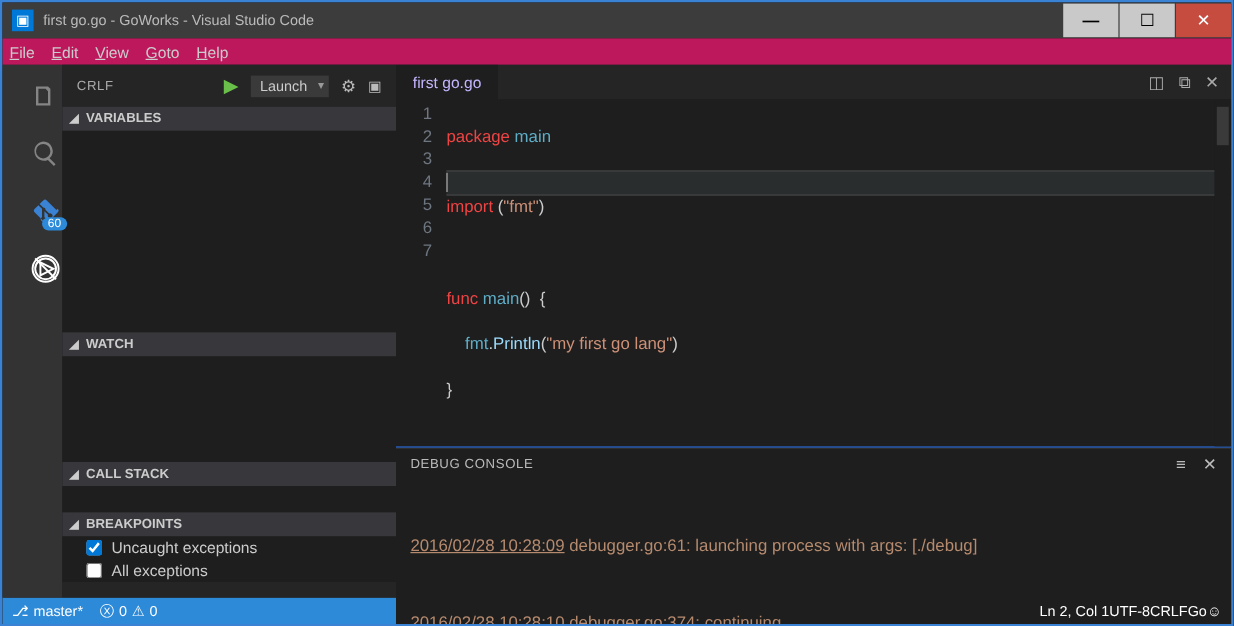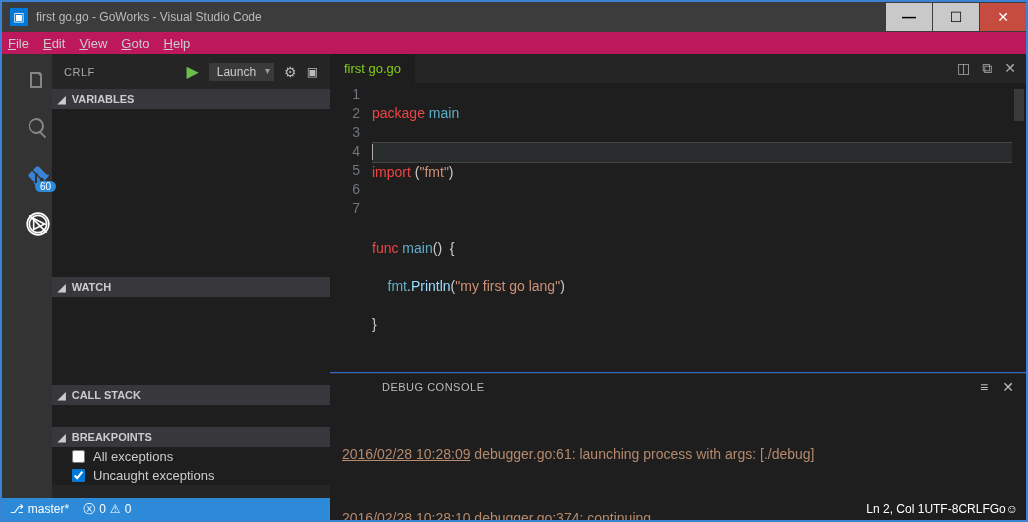--- a/index.html
+++ b/index.html
@@ -37,41 +37,41 @@
 .console-icon { color:#bbb; font-size:12px; }
 
 .section-header { background:#38383c; color:#ccc; font-size:11px; font-weight:bold; padding:4px 6px; display:flex; align-items:center; }
 .section-header .tw { color:#ccc; margin-right:6px; font-size:10px; }
 .section-body { flex:0 0 auto; background:#1e1e1e; }
 
 .bp-item { display:flex; align-items:center; padding:2px 20px; color:#ccc; font-size:13px; }
 .bp-item input { margin-right:8px; accent-color:#555; }
 .bp-item.checked input { accent-color:#0078d7; }
 .editor-tabbar { height:33px; background:#252526; display:flex; align-items:center; }
-.editor-tab { padding:7px 14px; color:#84cc16; font-size:13px; background:#1e1e1e;}
+.editor-tab { padding:7px 14px; color:#c4b5fd; font-size:13px; background:#1e1e1e;}
 .editor-tabbar .tab-actions { margin-left:auto; display:flex; gap:12px; padding-right:10px; color:#aaa; font-size:14px;}
 .editor-tabbar .tab-actions span{cursor:pointer;}
 
 .code-area { flex:1; display:flex; font-family:Consolas,monospace; font-size:14px; line-height:19px; padding-top:2px; background:#1e1e1e; position:relative; border-bottom:1px solid #2d6ad6;}
 .gutter { width:42px; text-align:right; color:#6e7681; padding-right:12px; }
 .code-lines { flex:1; color:#ccc; white-space:pre; }
 .code-lines .kw { color:#ef4444; }
 .code-lines .id { color:#9cdcfe; }
 .code-lines .fn { color:#5faec8; }
 .code-lines .str { color:#ce9178; }
 .code-lines .pk { color:#5faec8; }
 .code-lines .cursor-line { background:#2a2d2e; display:inline-block; width:100%; border:1px solid #454545; border-left:none; border-right:none;}
 .cursor { border-left:1px solid #aeafad; }
 .minimap { position:absolute; top:0; right:0; width:14px; height:100%; background:#1e1e1e; }
 .minimap .mm-bar { position:absolute; top:6px; right:2px; width:10px; height:32px; background:#3a3a3a; }
 
 
 .panel { height:258px; background:#1e1e1e; display:flex; flex-direction:column; border-top:1px solid #333; }
 .panel-header { height:26px; display:flex; align-items:center; padding:0 12px; color:#bbb; font-size:11px; }
-.panel-header .label { letter-spacing:0.5px;margin-left:40px; }
+.panel-header .label { letter-spacing:0.5px; }
 .panel-header .right { margin-left:auto; display:flex; gap:14px; font-size:14px; }
 .panel-body { flex:1; font-family:Consolas,monospace; font-size:14px; line-height:19px; padding:0 12px; color:#ccc; }
 .log-line { color:#b58a6e;margin-top:45px; }
 .log-line .ts { text-decoration:underline; }
 .out-line { color:#ccc; margin-top:12px; }
 .panel-input { height:26px; border-top:1px solid #333; display:flex; align-items:center; padding:0 10px; color:#666; font-size:14px; }
 
 
 .statusbar { height:22px; background:#2d8ad8; display:flex; align-items:center; color:#fff; font-size:12px; padding:0 8px; }
 .statusbar .sb-item { margin-right:14px; display:flex; align-items:center; gap:4px;}
@@ -150,27 +150,27 @@
     <div class="section-header">
         <span class="tw">◢</span>
         <span>CALL STACK</span>
       </div>
     <div class="section-body" style="height:22px"></div>
     <div class="section-header">
         <span class="tw">◢</span>
         <span>BREAKPOINTS</span>
       </div>
     <div class="section-body">
+      <div class="bp-item checked">
+          <input type="checkbox" checked="" style="">
+          <span>Uncaught exceptions</span>
+        </div>
       <div class="bp-item">
           <input type="checkbox" style="">
           <span>All exceptions</span>
-        </div>
-      <div class="bp-item checked">
-          <input type="checkbox" checked="" style="">
-          <span>Uncaught exceptions</span>
         </div>
     </div>
   </div>
 
   <div class="editor-col">
     <div class="editor-tabbar">
       <div class="editor-tab">first go.go</div>
       <div class="tab-actions">
         <span>◫</span>
         <span>⧉</span>

